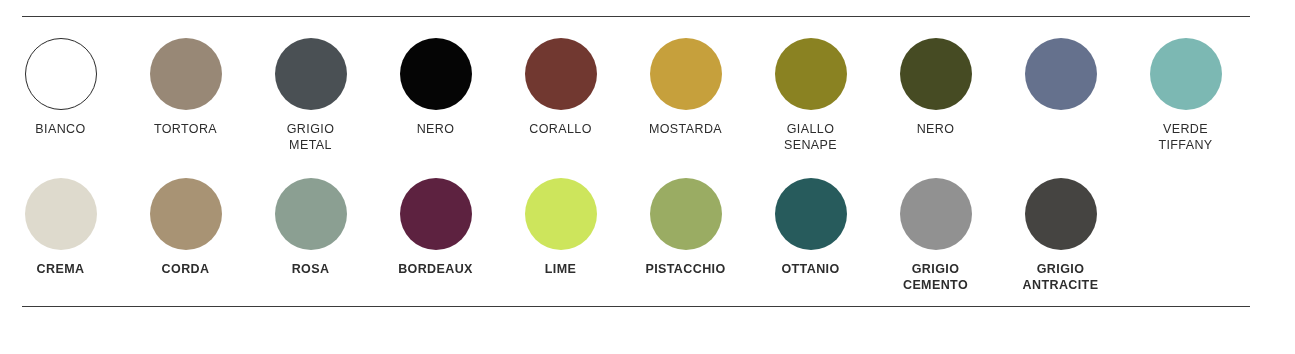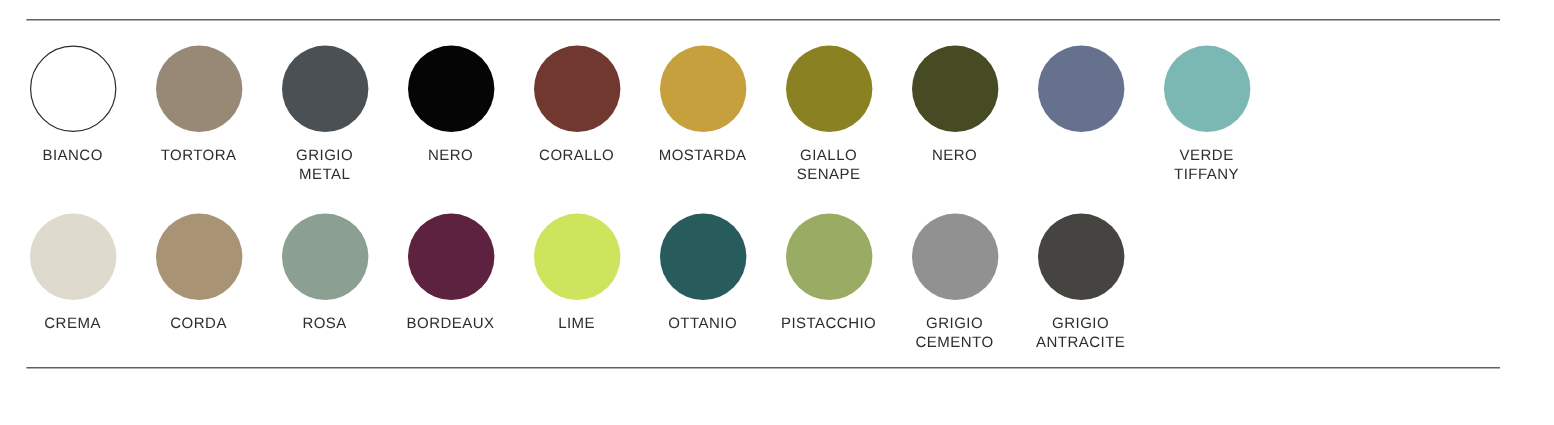--- a/index.html
+++ b/index.html
@@ -33,23 +33,25 @@
     position: absolute;
     top: 34px;
     left: 0;
     width: 1295px;
   }
   .swatch-row {
     display: flex;
     flex-direction: row;
     align-items: flex-start;
     padding-left: 8px;
+    gap: 20px;
   }
   .swatch-row.row-2 {
     margin-top: 21px;
+    font-weight: bold;
   }
   .swatch {
     width: 105px;
     flex: 0 0 105px;
     display: flex;
     flex-direction: column;
     align-items: center;
   }
   .disc-wrap {
     height: 80px;
@@ -175,29 +177,29 @@
           <div class="swatch-label">BORDEAUX</div>
         </div>
         <div class="swatch">
           <div class="disc-wrap">
             <div class="disc" style="background: rgb(205, 229, 92);"></div>
           </div>
           <div class="swatch-label">LIME</div>
         </div>
         <div class="swatch">
           <div class="disc-wrap">
+            <div class="disc" style="background: rgb(154, 172, 99);"></div>
+          </div>
+          <div class="swatch-label">PISTACCHIO</div>
+        </div>
+        <div class="swatch">
+          <div class="disc-wrap">
             <div class="disc" style="background: rgb(39, 91, 92);"></div>
           </div>
           <div class="swatch-label">OTTANIO</div>
-        </div>
-        <div class="swatch">
-          <div class="disc-wrap">
-            <div class="disc" style="background: rgb(154, 172, 99);"></div>
-          </div>
-          <div class="swatch-label">PISTACCHIO</div>
         </div>
         <div class="swatch">
           <div class="disc-wrap">
             <div class="disc" style="background: rgb(145, 145, 145);"></div>
           </div>
           <div class="swatch-label">GRIGIO
 CEMENTO</div>
         </div>
         <div class="swatch">
           <div class="disc-wrap">

